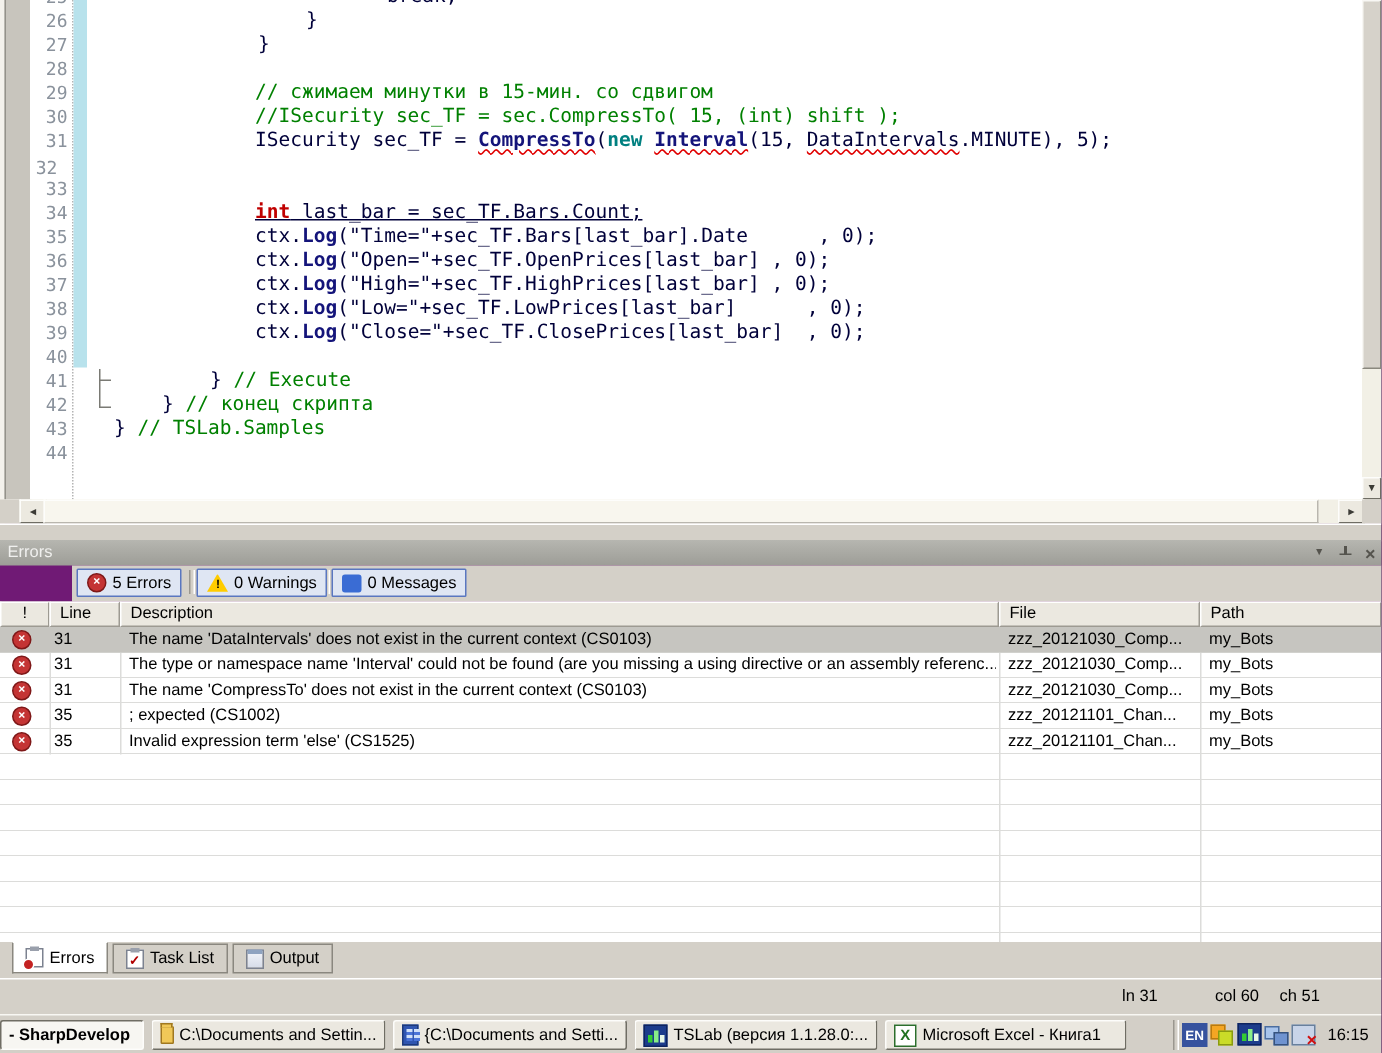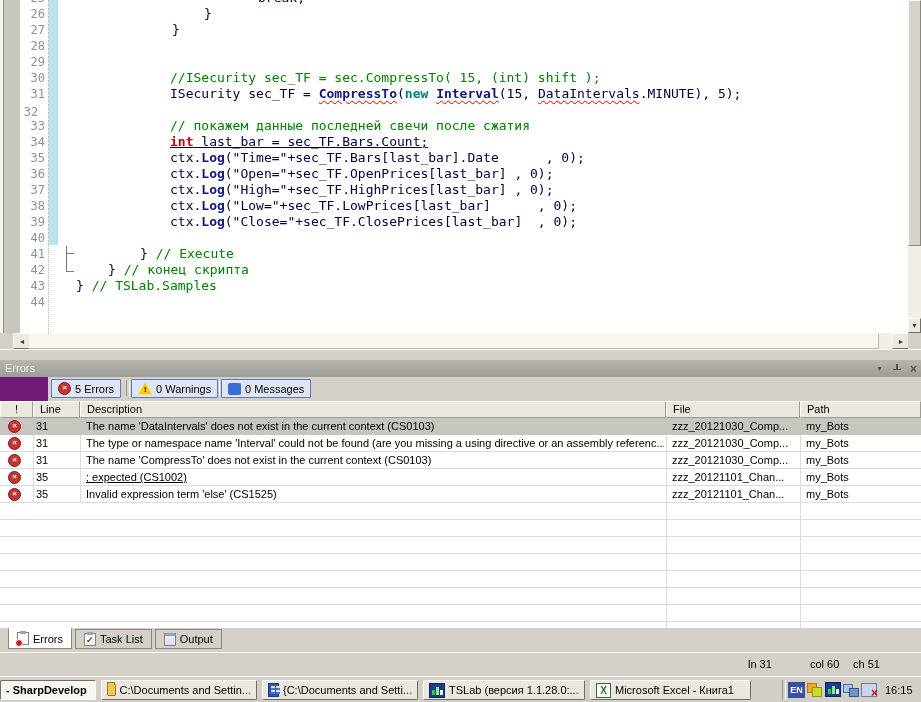--- a/index.html
+++ b/index.html
@@ -161,24 +161,24 @@
       </div>
     <div class="bluestrip"></div>
     <div id="codearea">
       <div class="foldline" style="left:8px;top:246px;width:1px;height:26px;"></div>
       <div class="foldline" style="left:8px;top:253px;width:8px;height:1px;"></div>
       <div class="foldline" style="left:8px;top:271px;width:8px;height:1px;"></div>
     <div class="cl" style="top: -10px; left: 200px;"><span class="seg-plain">break;</span></div>
         <div class="cl" style="top: 6px; left: 146px;"><span class="seg-plain">}</span></div>
         <div class="cl" style="top: 22px; left: 114px;"><span class="seg-plain">}</span></div>
         <div class="cl" style="top: 38px; left: 112px;"></div>
+        <div class="cl" style="top: 54px; left: 112px;"><span class="seg-comment">// сжимаем минутки в 15-мин. со сдвигом</span></div>
         <div class="cl" style="top: 70px; left: 112px;"><span class="seg-comment">//ISecurity sec_TF = sec.CompressTo( 15, (int) shift );</span></div>
         <div class="cl" style="top: 86px; left: 112px;"><span class="seg-plain">ISecurity sec_TF = </span><span class="seg-method-error">CompressTo</span><span class="seg-plain">(</span><span class="seg-keyword">new</span><span class="seg-plain"> </span><span class="seg-method-error">Interval</span><span class="seg-plain">(15, </span><span class="seg-plain-error">DataIntervals</span><span class="seg-plain">.MINUTE), 5);</span></div>
         <div class="cl" style="top: 102px; left: 112px;"></div>
-        <div class="cl" style="top: 118px; left: 112px;"><span class="seg-comment">// покажем данные последней свечи после сжатия</span></div>
         <div class="cl" style="top: 134px; left: 112px; text-decoration: underline;"><span class="seg-type">int</span><span class="seg-plain"> last_bar = sec_TF.Bars.Count;</span></div>
         <div class="cl" style="top: 150px; left: 112px;"><span class="seg-plain">ctx.</span><span class="seg-method">Log</span><span class="seg-plain">("Time="+sec_TF.Bars[last_bar].Date      , 0);</span></div>
         <div class="cl" style="top: 166px; left: 112px;"><span class="seg-plain">ctx.</span><span class="seg-method">Log</span><span class="seg-plain">("Open="+sec_TF.OpenPrices[last_bar] , 0);</span></div>
         <div class="cl" style="top: 182px; left: 112px;"><span class="seg-plain">ctx.</span><span class="seg-method">Log</span><span class="seg-plain">("High="+sec_TF.HighPrices[last_bar] , 0);</span></div>
         <div class="cl" style="top: 198px; left: 112px;"><span class="seg-plain">ctx.</span><span class="seg-method">Log</span><span class="seg-plain">("Low="+sec_TF.LowPrices[last_bar]      , 0);</span></div>
         <div class="cl" style="top: 214px; left: 112px;"><span class="seg-plain">ctx.</span><span class="seg-method">Log</span><span class="seg-plain">("Close="+sec_TF.ClosePrices[last_bar]  , 0);</span></div>
         <div class="cl" style="top: 230px; left: 112px;"></div>
         <div class="cl" style="top: 246px; left: 82px;"><span class="seg-plain">} </span><span class="seg-comment">// Execute</span></div>
         <div class="cl" style="top: 262px; left: 50px;"><span class="seg-plain">} </span><span class="seg-comment">// конец скрипта</span></div>
         <div class="cl" style="top: 278px; left: 18px;"><span class="seg-plain">} </span><span class="seg-comment">// TSLab.Samples</span></div>
@@ -255,21 +255,21 @@
         <div class="lrow" style="top: 34px;">
           <div class="ico-err rowico"></div>
           <div class="rcell" style="left: 36px; width: 40px;">31</div>
           <div class="rcell" style="left: 86px; width: 578px;">The name 'CompressTo' does not exist in the current context (CS0103)</div>
           <div class="rcell" style="left: 672px; width: 124px;">zzz_20121030_Comp...</div>
           <div class="rcell" style="left: 806px; width: 112px;">my_Bots</div>
         </div>
         <div class="lrow" style="top: 51px;">
           <div class="ico-err rowico"></div>
           <div class="rcell" style="left: 36px; width: 40px;">35</div>
-          <div class="rcell" style="left: 86px; width: 578px; text-decoration: underline;">; expected (CS1002)</div>
+          <div class="rcell" style="left: 86px; width: 578px;">; expected (CS1002)</div>
           <div class="rcell" style="left: 672px; width: 124px;">zzz_20121101_Chan...</div>
           <div class="rcell" style="left: 806px; width: 112px;">my_Bots</div>
         </div>
         <div class="lrow" style="top: 68px;">
           <div class="ico-err rowico"></div>
           <div class="rcell" style="left: 36px; width: 40px;">35</div>
           <div class="rcell" style="left: 86px; width: 578px;">Invalid expression term 'else' (CS1525)</div>
           <div class="rcell" style="left: 672px; width: 124px;">zzz_20121101_Chan...</div>
           <div class="rcell" style="left: 806px; width: 112px;">my_Bots</div>
         </div>

